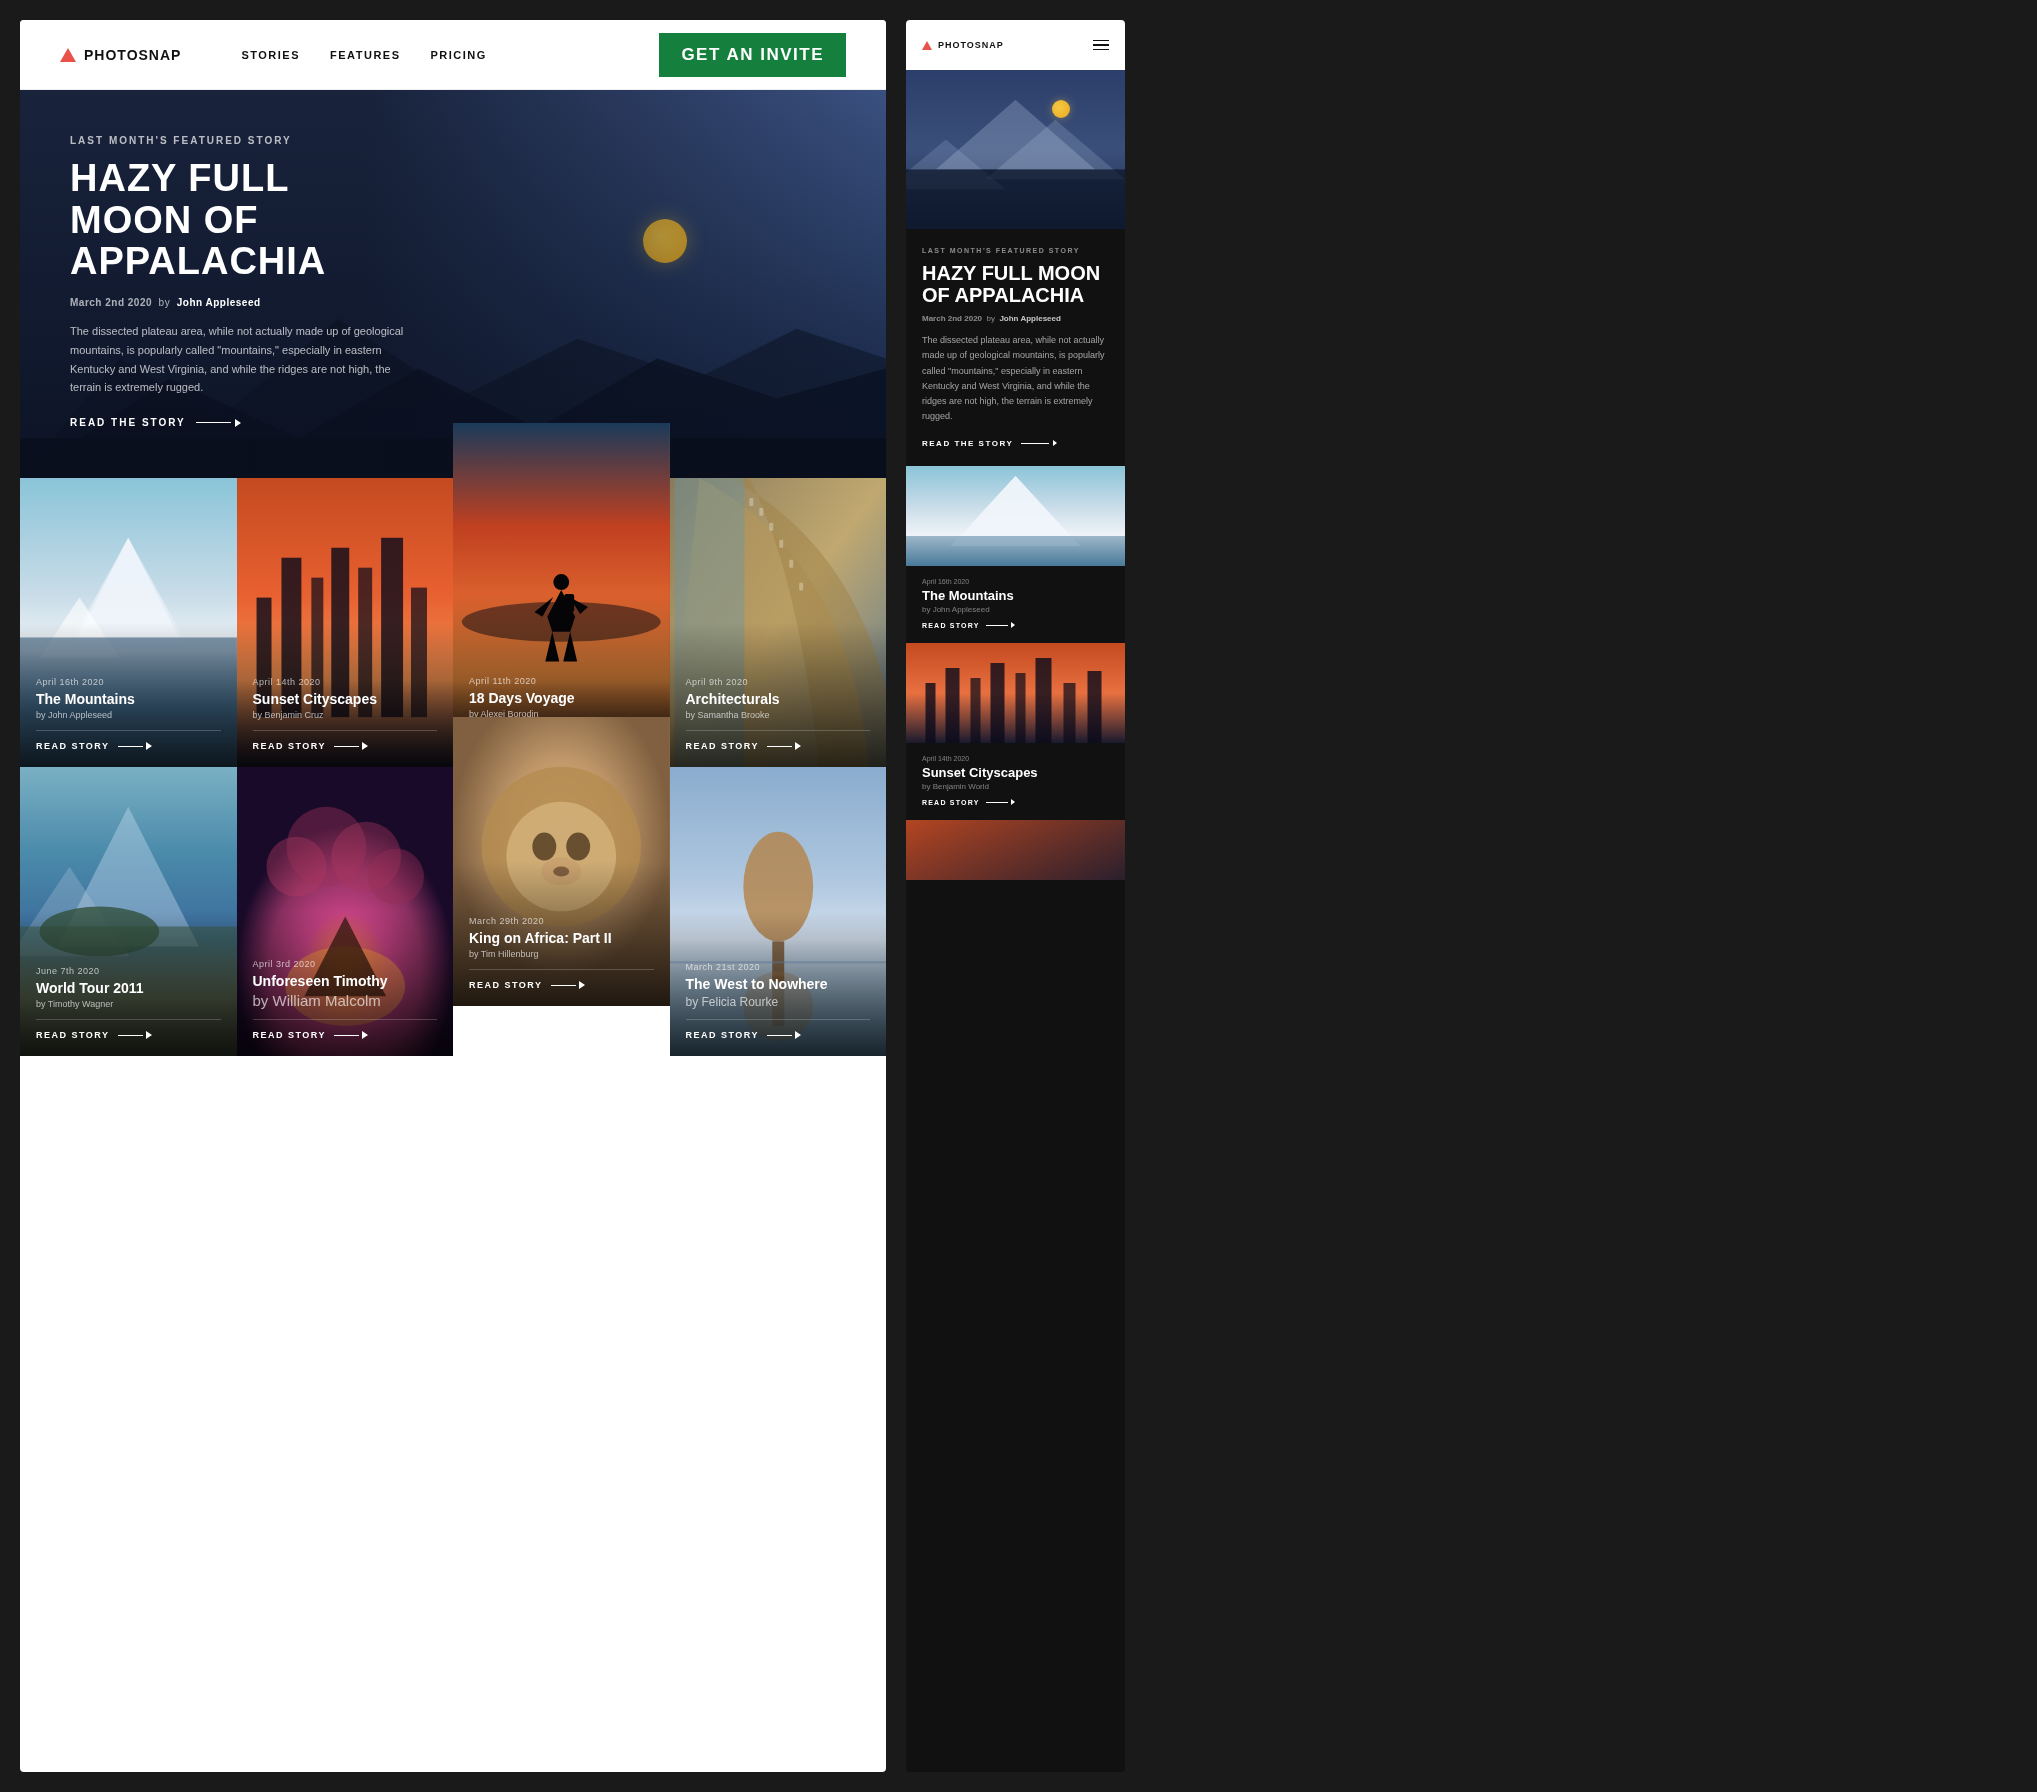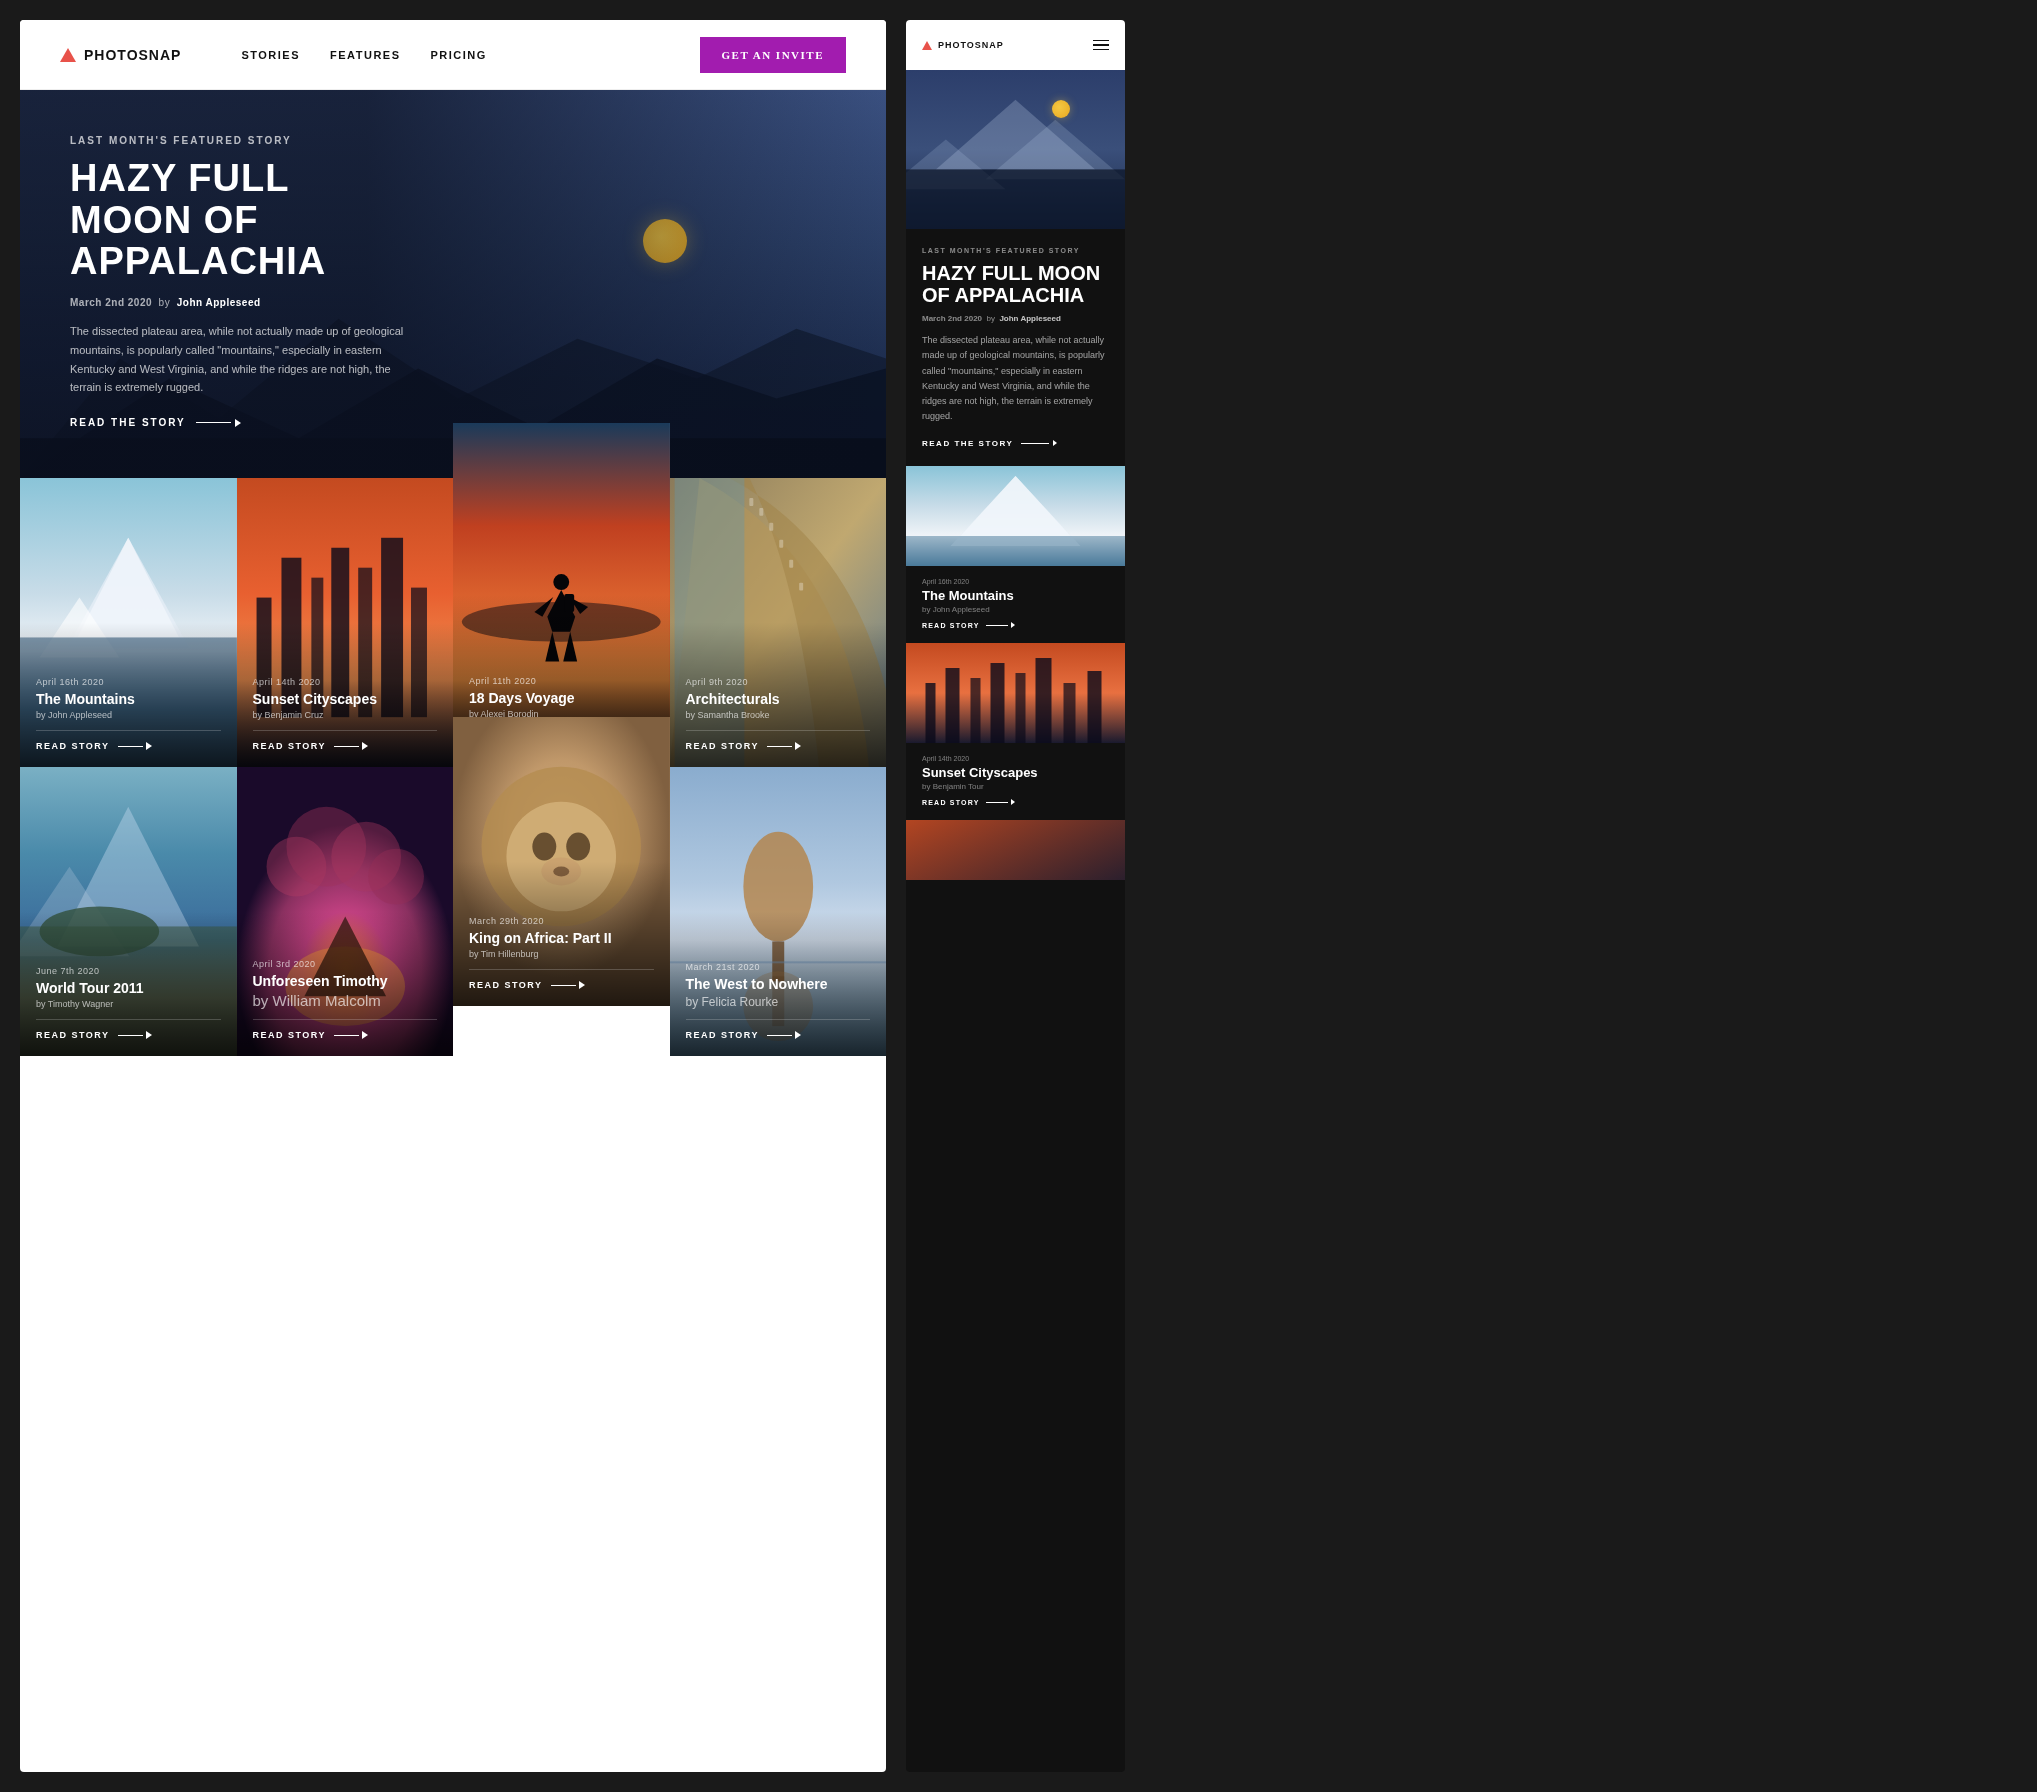--- a/index.html
+++ b/index.html
@@ -56,31 +56,30 @@
     }
     .nav-item {
       font-size: 11px;
       font-weight: 600;
       letter-spacing: 1.5px;
       text-transform: uppercase;
       color: #111;
       cursor: pointer;
     }
     .get-invite-btn {
-      background: #a21caf;
+      background: #15803d;
       color: #fff;
       border: none;
       padding: 12px 22px;
-      font-size: 11px;
+      font-size: 17px;
       font-weight: 600;
       letter-spacing: 1.5px;
       text-transform: uppercase;
       cursor: pointer;
       margin-left: auto;
-      font-family: Liberation Serif, serif;
     }
 
     
     .hero {
       position: relative;
       height: 388px;
       overflow: hidden;
       background: linear-gradient(135deg, #2c3e6b 0%, #3a4f7a 30%, #4a5f8a 50%, #2a3a5e 70%, #1a2a4a 100%);
     }
     .hero-mountains {
@@ -855,21 +854,21 @@
         <rect x="85" y="20" width="14" height="80" fill="#0a0a1a" opacity="0.8"></rect>
         <rect x="110" y="30" width="10" height="70" fill="#0a0a1a" opacity="0.7"></rect>
         <rect x="130" y="15" width="16" height="85" fill="#0a0a1a" opacity="0.8"></rect>
         <rect x="158" y="40" width="12" height="60" fill="#0a0a1a" opacity="0.7"></rect>
         <rect x="182" y="28" width="14" height="72" fill="#0a0a1a" opacity="0.8"></rect>
       </svg>
     </div>
     <div class="mobile-card-content">
       <div class="mobile-card-date">April 14th 2020</div>
       <div class="mobile-card-title">Sunset Cityscapes</div>
-      <div class="mobile-card-author">by <span>Benjamin Tour</span></div>
+      <div class="mobile-card-author">by <span>Benjamin World</span></div>
       <div class="mobile-read-btn">
         <span>READ STORY</span>
         <div style="display:flex;align-items:center;gap:3px">
           <div class="small-arrow-line"></div>
           <div class="small-arrow-head"></div>
         </div>
       </div>
     </div>
   </div>
 

